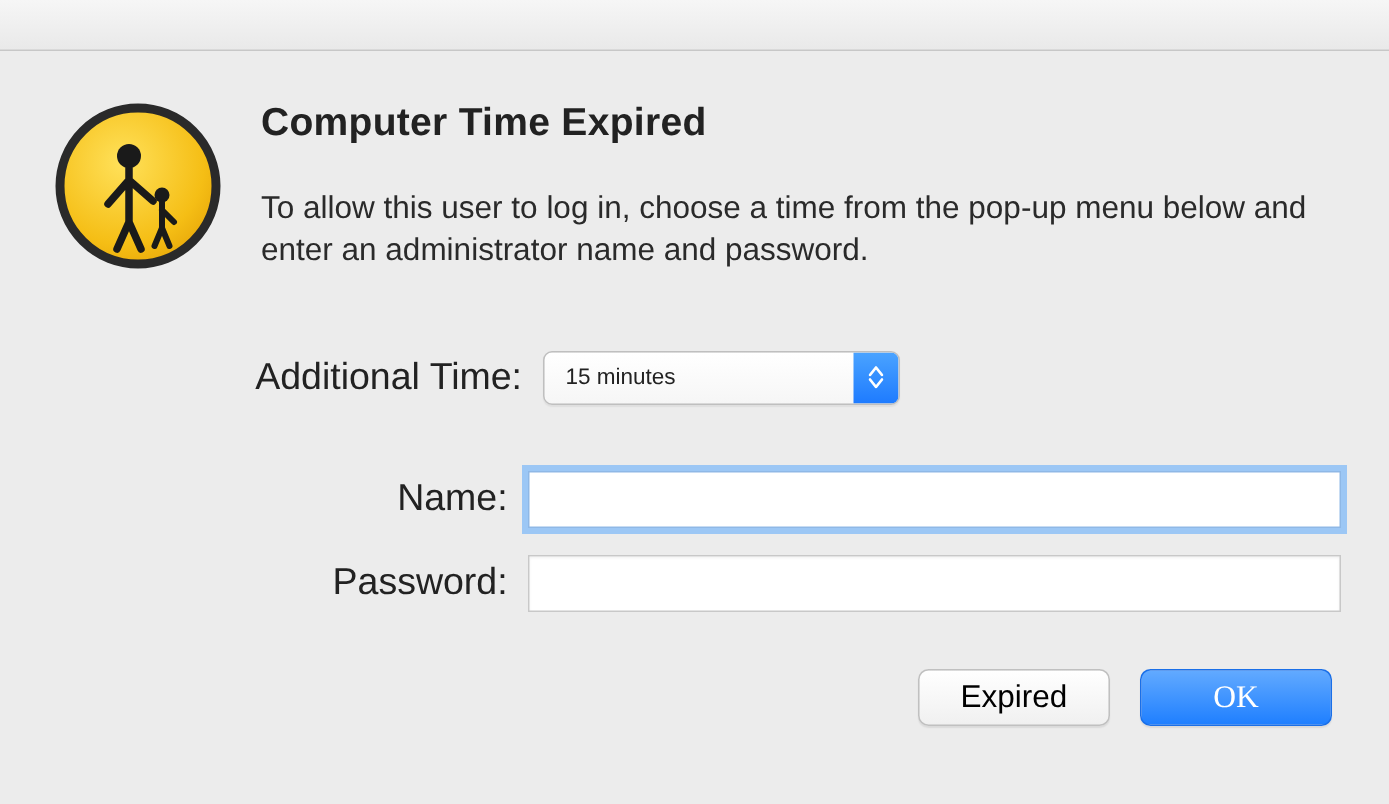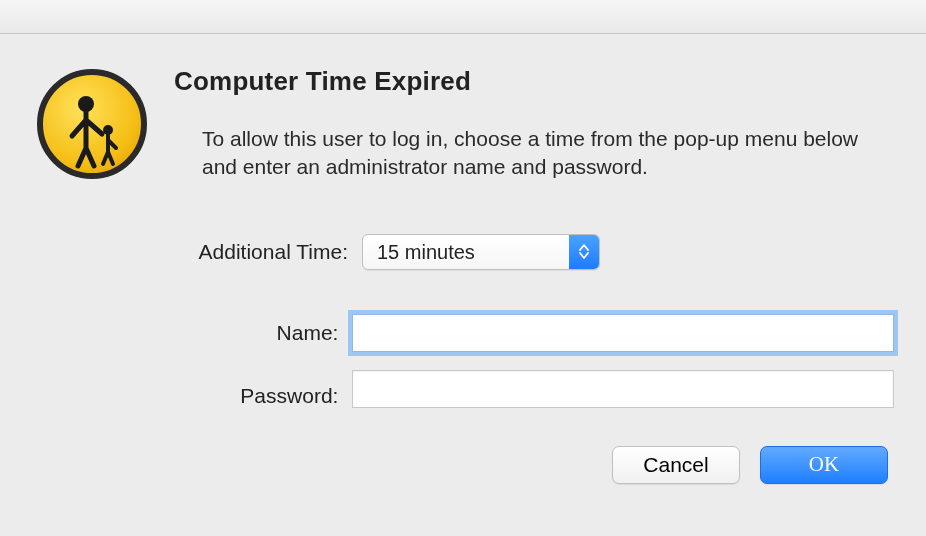--- a/index.html
+++ b/index.html
@@ -35,50 +35,49 @@
       font-size: 26px;
       font-weight: 700;
       margin-bottom: 28px;
       letter-spacing: 0.2px;
     }
     .desc {
       font-size: 21px;
       line-height: 1.35;
       color: #2a2a2a;
       max-width: 720px;
-      margin-left: 28px;
     }
 
     .form-row {
       display: flex;
       align-items: center;
       margin-top: 52px;
     }
-    .form-row.tight { margin-top: 18px; align-items: flex-end; }
+    .form-row.tight { margin-top: 18px; }
     .label {
       width: 330px;
       text-align: right;
       padding-right: 14px;
-      font-size: 21px;
+      font-size: 25px;
     }
     .select-wrap {
       position: relative;
       display: inline-flex;
       align-items: stretch;
       height: 36px;
       border: 1px solid #bfbfbf;
       border-radius: 6px;
       background: linear-gradient(#ffffff, #f6f6f6);
       box-shadow: 0 1px 1px rgba(0,0,0,0.06);
       overflow: hidden;
     }
     .select-display {
       padding: 0 14px;
       line-height: 34px;
-      font-size: 20px;
+      font-size: 15px;
       min-width: 206px;
     }
     .select-arrows {
       width: 30px;
       background: linear-gradient(#4aa3ff, #1e7bff);
       display: flex;
       flex-direction: column;
       align-items: center;
       justify-content: center;
       gap: 1px;
@@ -176,17 +175,17 @@
     <div class="label">Name:</div>
     <input type="text" class="text-input focused" value="" style="">
   </div>
 
   <div class="form-row tight">
     <div class="label">Password:</div>
     <input type="password" class="text-input" value="" style="">
   </div>
 
   <div class="button-row">
-    <button class="btn">Cancel</button>
+    <button class="btn">Expired</button>
     <button class="btn primary">OK</button>
   </div>
 
 </div>
 
 </body></html>

